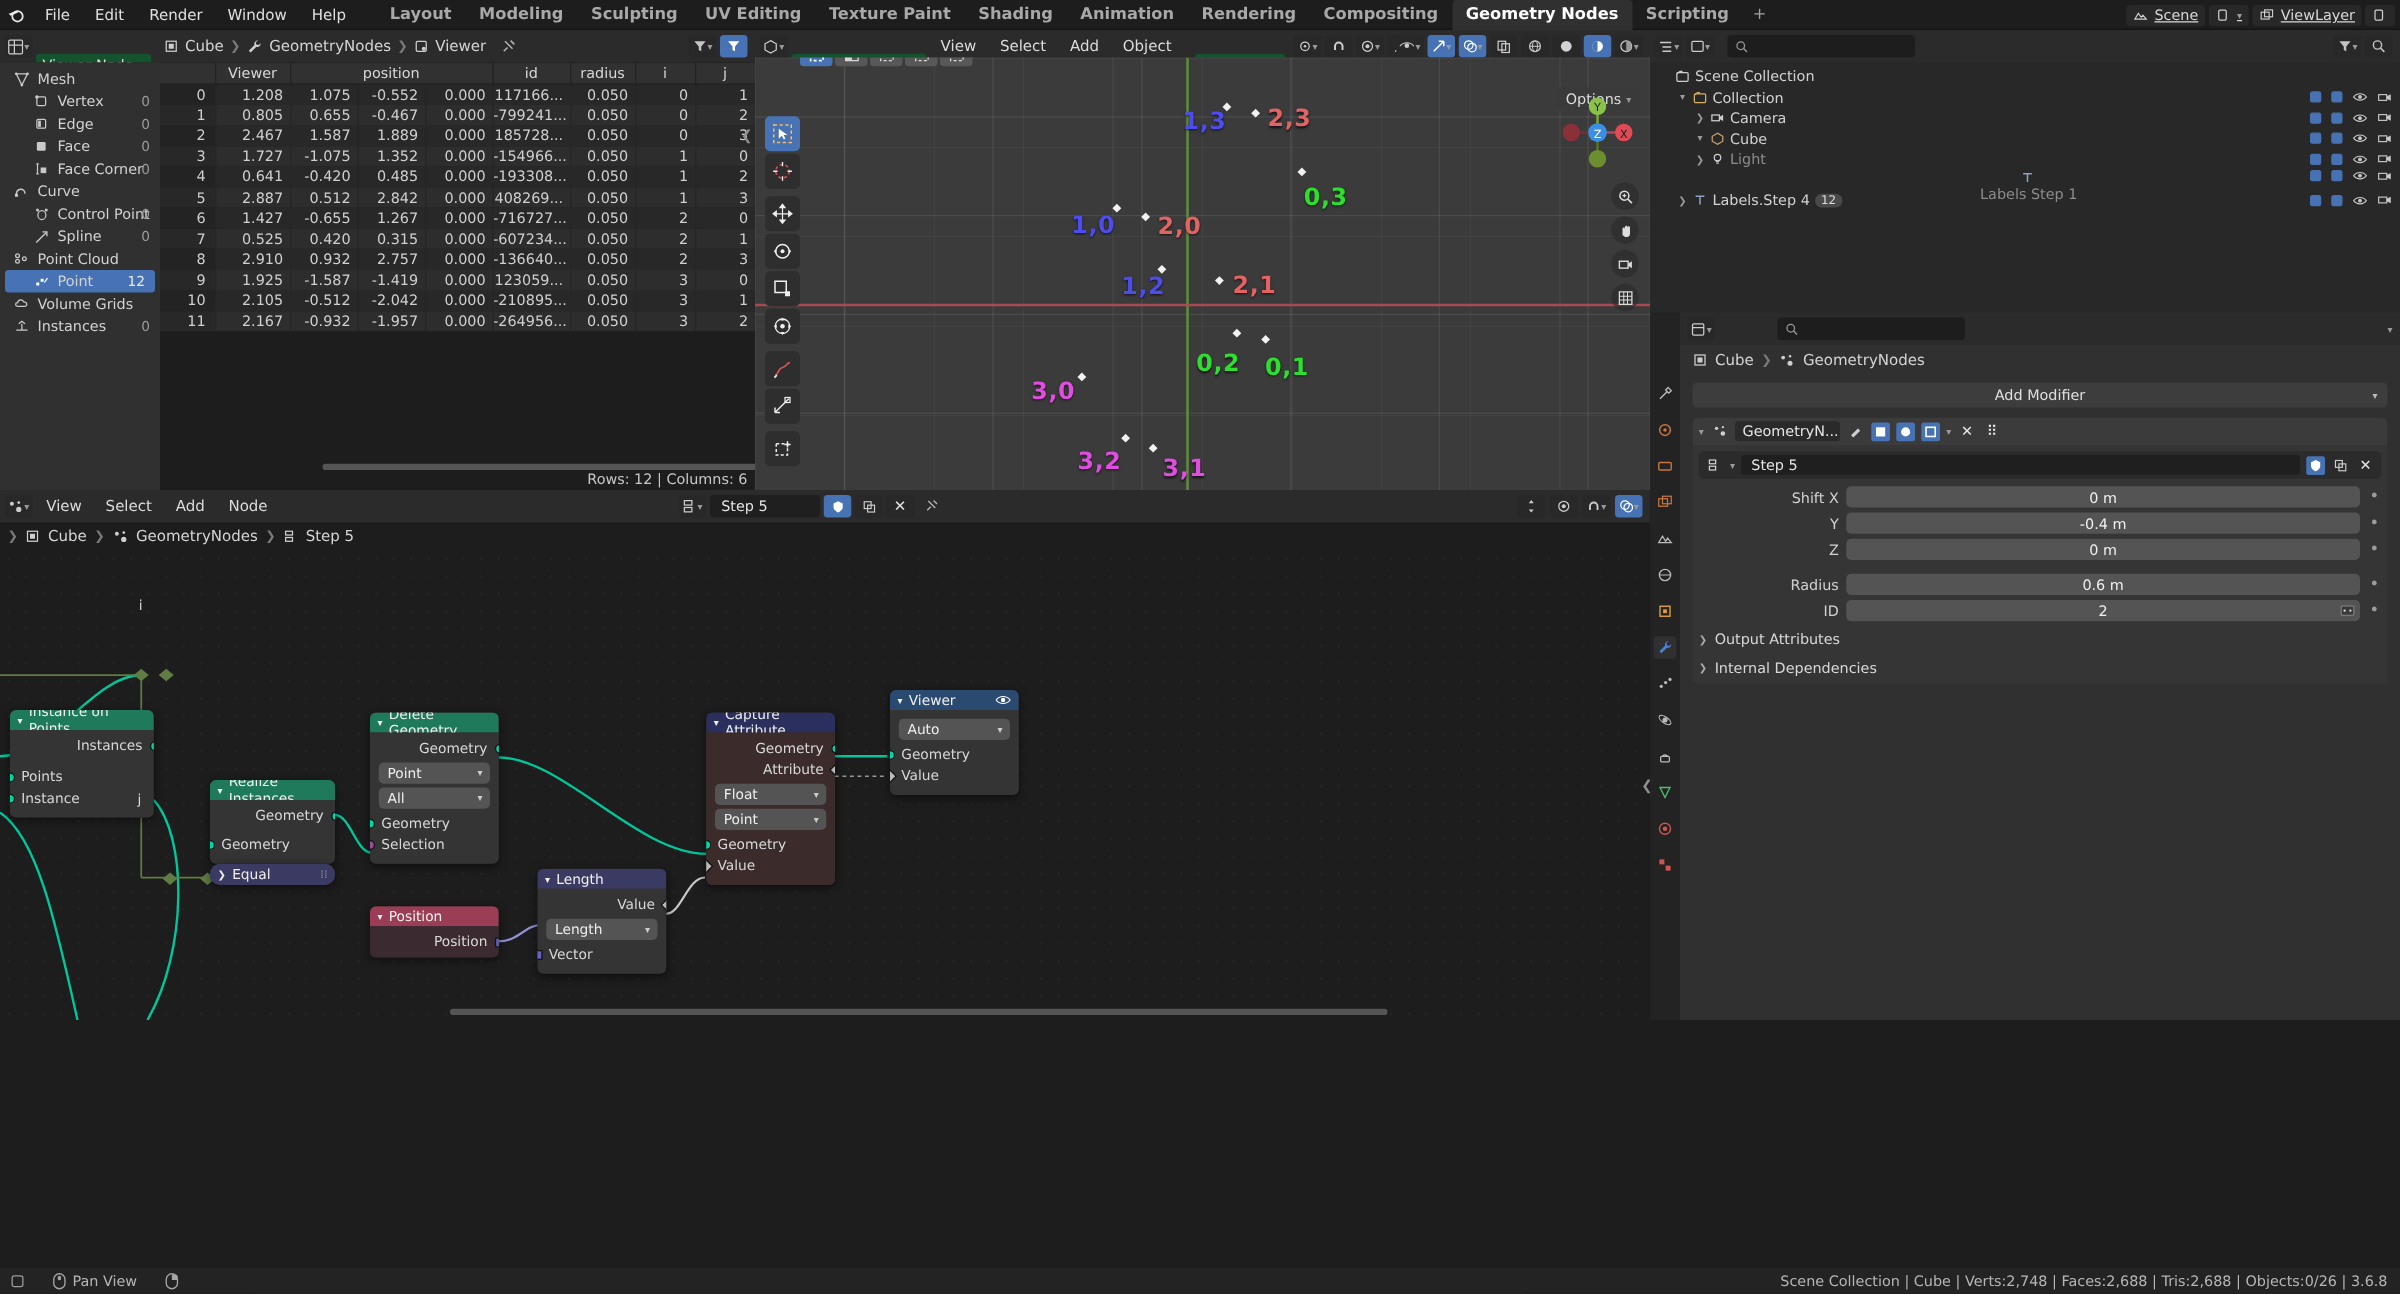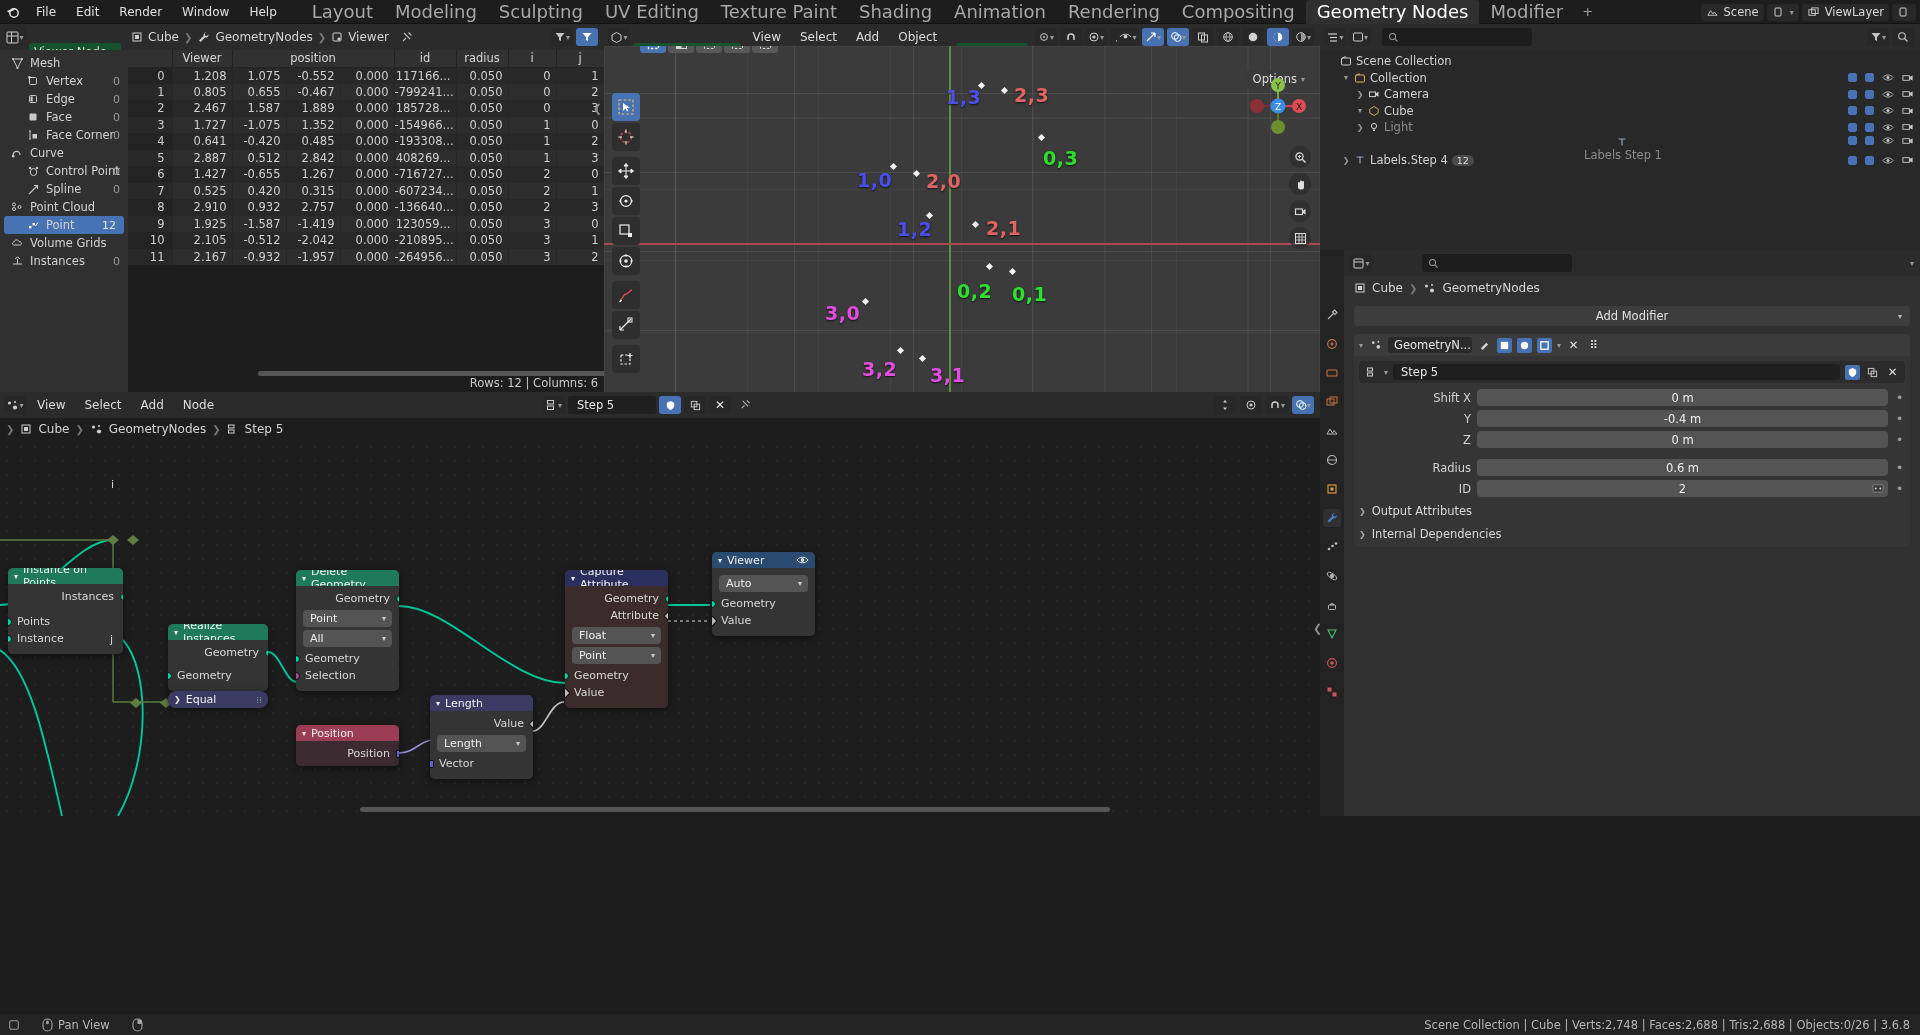--- a/index.html
+++ b/index.html
@@ -17,26 +17,26 @@
   .topbar {
     position:absolute; left:0; top:0; width:1920px; height:24px;
     background:#1d1d1d; display:flex; align-items:center; gap:0;
     border-bottom:1px solid #131313;
   }
   .blender-logo { width:26px; height:24px; display:flex; align-items:center; justify-content:center; }
   .topmenu { display:flex; align-items:center; gap:0; }
   .topmenu .mi { padding:0 10px; line-height:24px; color:#e0e0e0; font-size:12px; white-space:nowrap; }
   .wstabs { display:flex; align-items:center; margin-left:14px; }
   .wstabs .wt {
-    padding:0 11px; line-height:24px; color:#a8a8a8; font-size:18px; white-space:nowrap;
+    padding:0 11px; line-height:24px; color:#a8a8a8; font-size:13px; white-space:nowrap;font-weight:bold;
   }
   .wstabs .wt.active { background:#303030; color:#ffffff; border-radius:3px 3px 0 0; }
   .plusbtn { color:#a0a0a0; padding:0 8px; line-height:24px; font-size:13px; }
   .topright { position:absolute; right:0; top:0; height:24px; display:flex; align-items:center; gap:3px; padding-right:4px; }
-  .tr-pill { display:flex; align-items:center; height:17px; background:#282828; border-radius:3px; padding:0 5px; gap:4px; color:#d8d8d8; font-size:11.5px;}
+  .tr-pill { display:flex; align-items:center; height:17px; background:#282828; border-radius:3px; padding:0 5px; gap:4px; color:#d8d8d8; font-size:11.5px;text-decoration:underline;}
   .tr-ico { width:14px; height:14px; display:inline-flex; align-items:center; justify-content:center; }
 
   
   .edhdr { display:flex; align-items:center; height:26px; background:#2b2b2b; padding:0 4px; gap:3px; }
   .ed-ico-btn { width:22px; height:18px; display:flex; align-items:center; justify-content:center; background:#282828; border-radius:3px; }
   .ed-dd { display:flex; align-items:center; height:18px; background:#14532d; border-radius:3px; padding:0 5px; gap:5px; color:#dcdcdc; font-size:11.5px;margin-top:30px; }
   .chev { font-size:8px; color:#999; }
   .menutxt { padding:0 8px; font-size:12px; color:#dcdcdc; line-height:18px; }
   .breadcrumb { display:flex; align-items:center; gap:5px; font-size:12px; color:#d5d5d5; }
   .bc-sep { color:#7a7a7a; font-size:10px; }
@@ -189,21 +189,21 @@
       <div class="wt">Layout</div>
       <div class="wt">Modeling</div>
       <div class="wt">Sculpting</div>
       <div class="wt">UV Editing</div>
       <div class="wt">Texture Paint</div>
       <div class="wt">Shading</div>
       <div class="wt">Animation</div>
       <div class="wt">Rendering</div>
       <div class="wt">Compositing</div>
       <div class="wt active">Geometry Nodes</div>
-      <div class="wt">Modifier</div>
+      <div class="wt">Scripting</div>
       <div class="plusbtn">+</div>
     </div>
     <div class="topright">
       <div class="tr-pill">
         <span class="tr-ico">
           <svg width="11" height="11" viewBox="0 0 12 12">
               <path d="M1 9 L4 4 L6.5 7.5 L8 5.5 L11 9Z" fill="none" stroke="#d0d0d0" stroke-width="1"></path>
             </svg>
         </span>
         <span>Scene</span>

